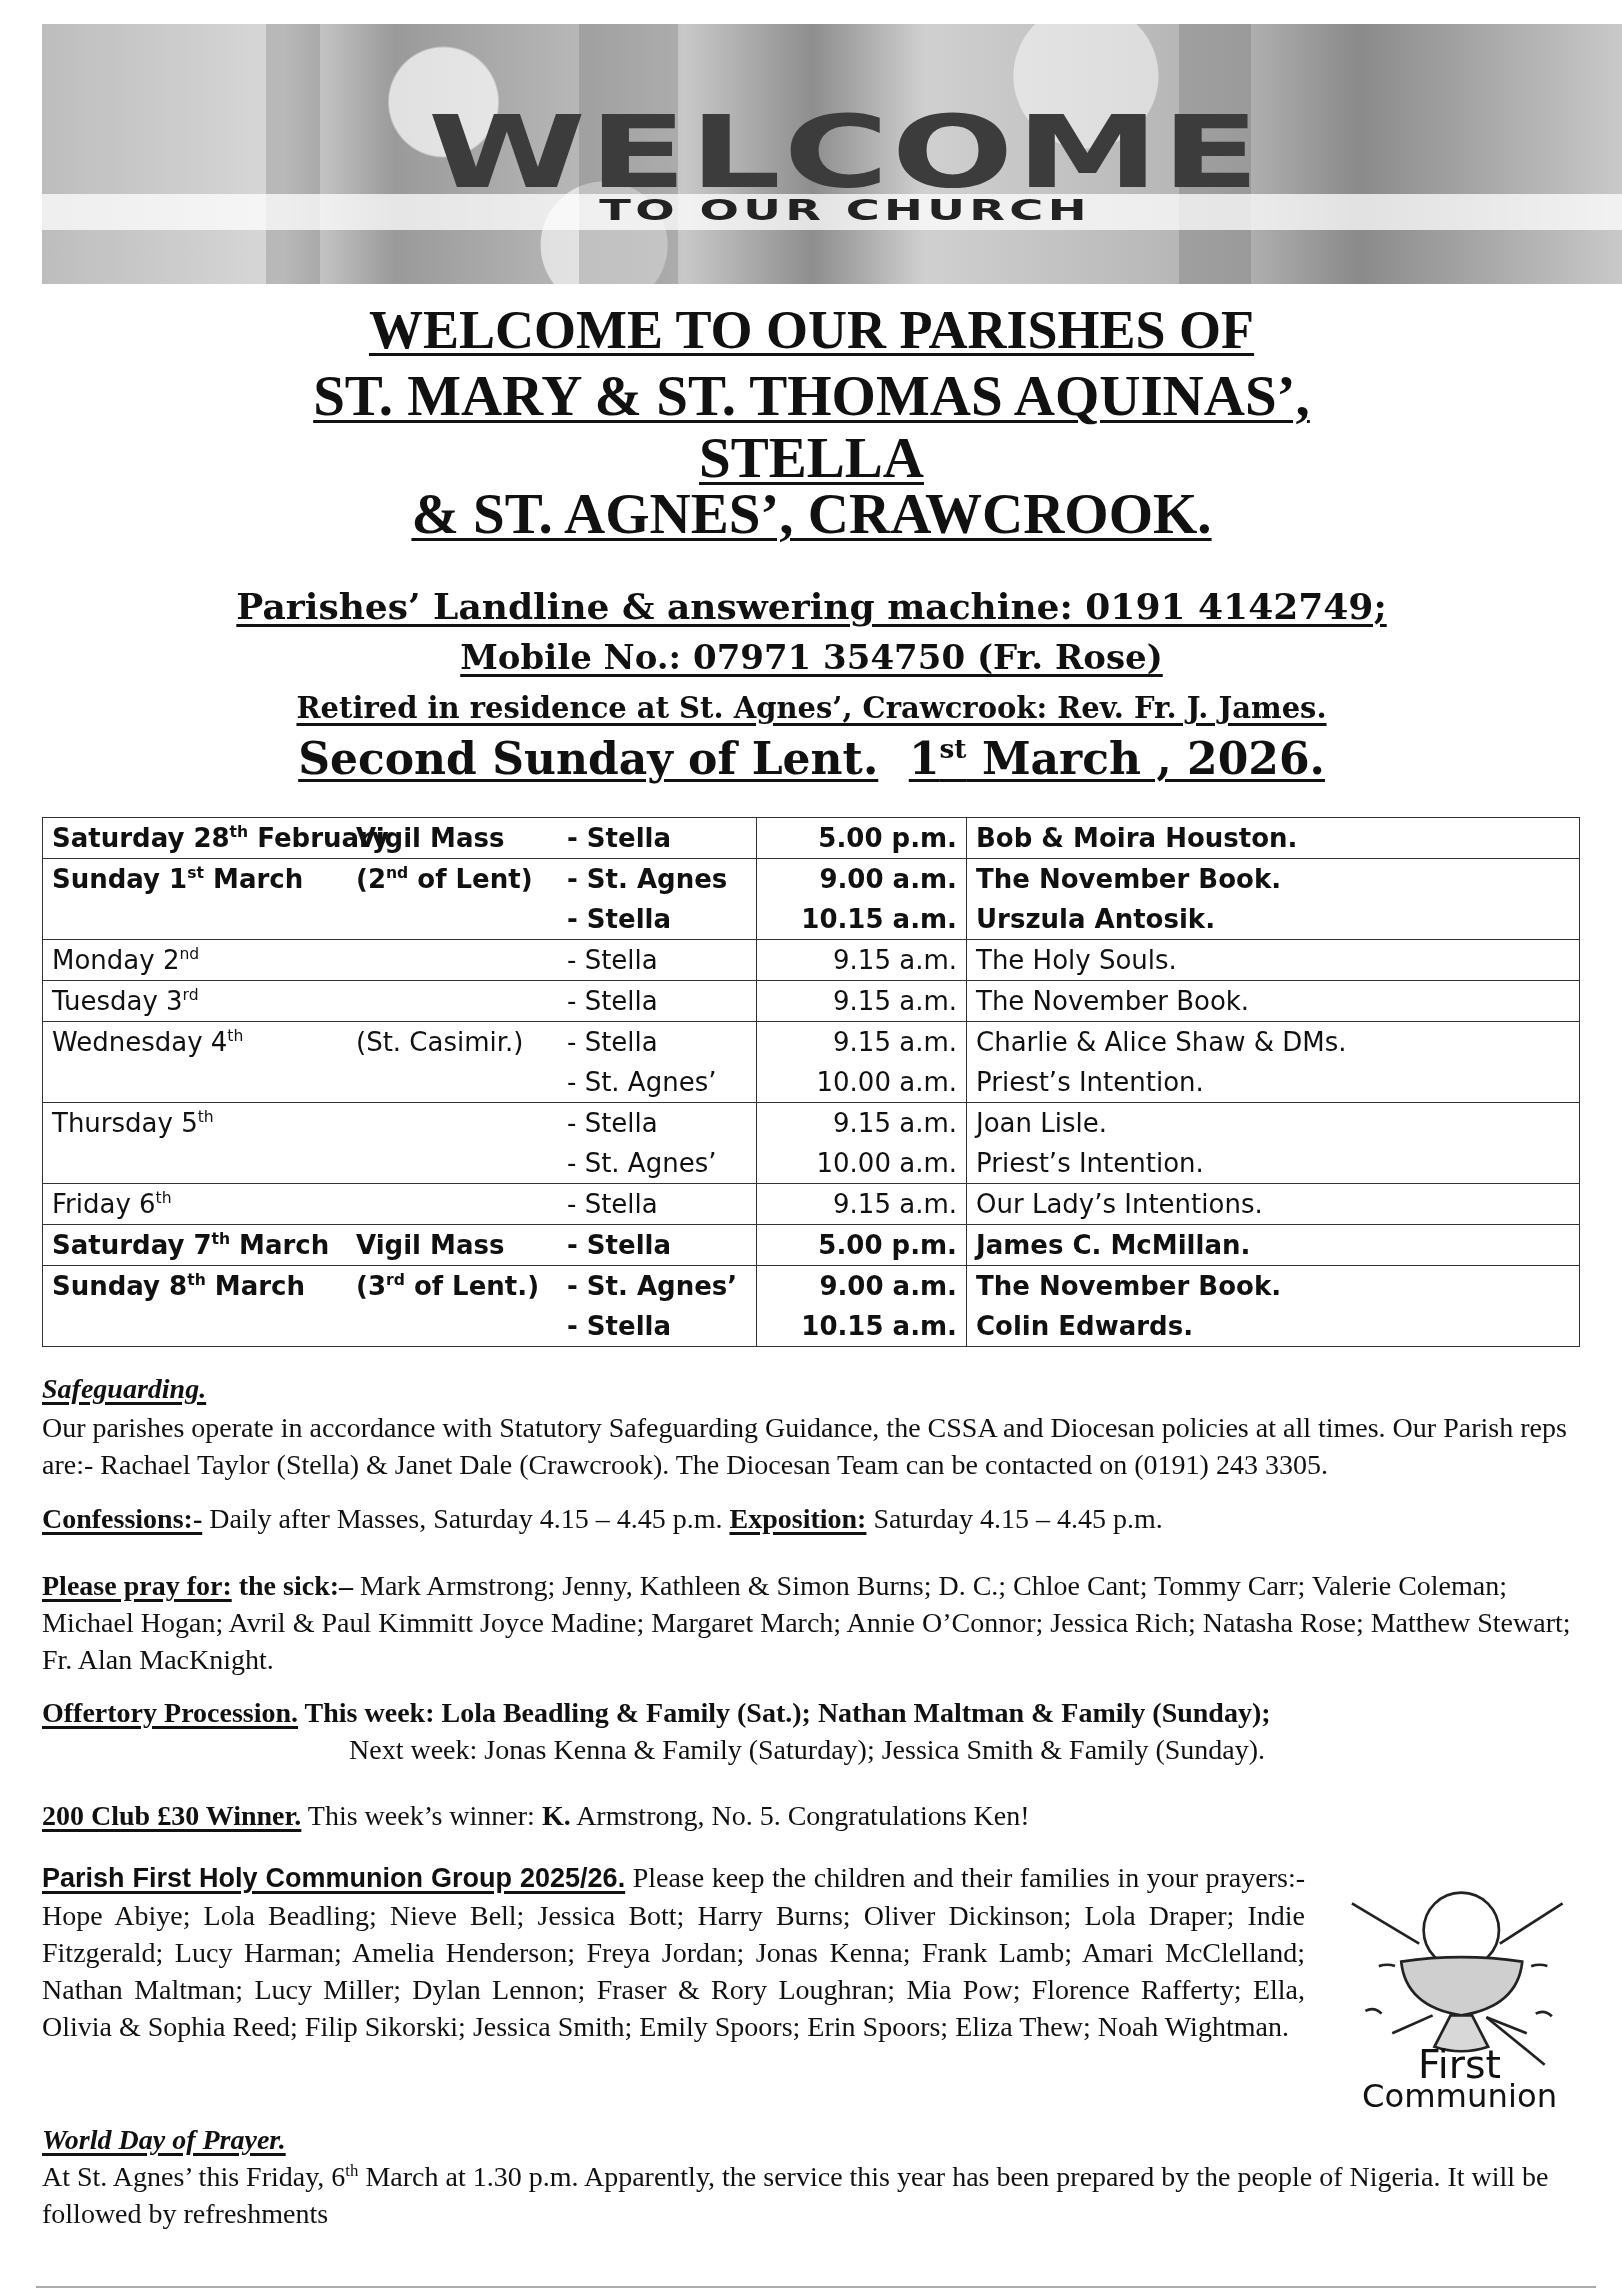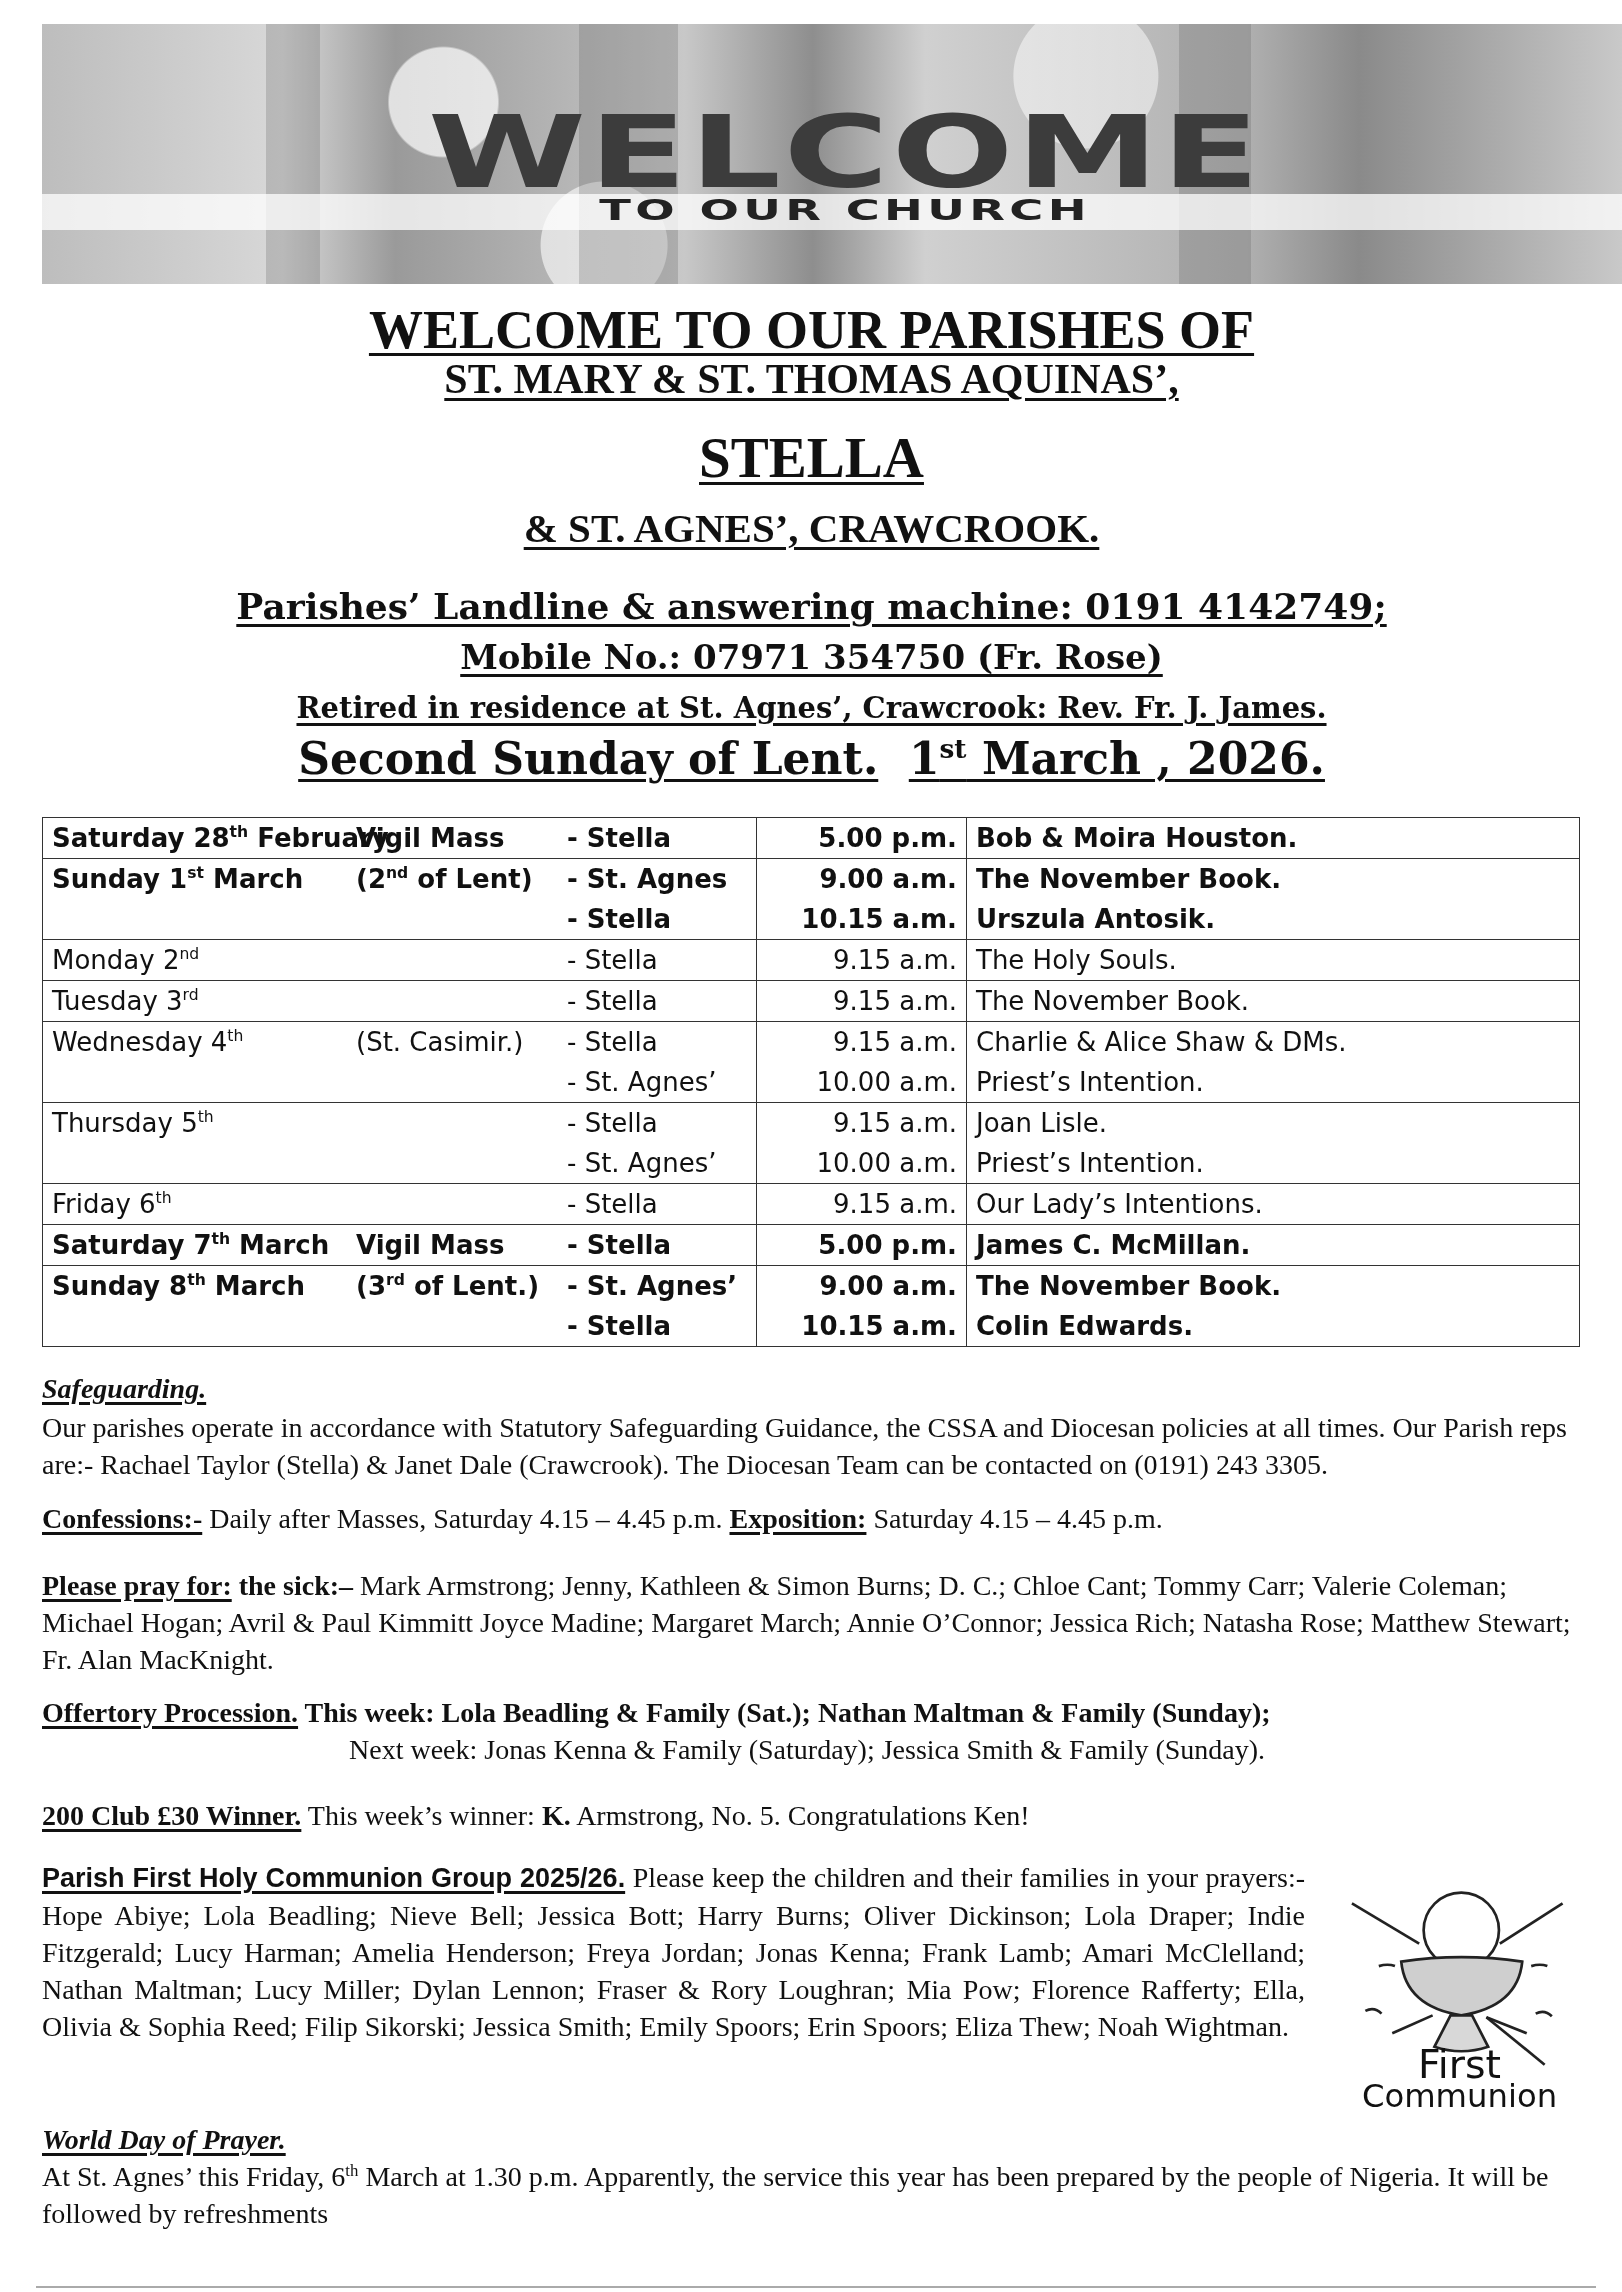--- a/index.html
+++ b/index.html
@@ -24,23 +24,23 @@
     position: absolute; left: 0; right: 0; top: 168px; text-align: center;
     font-family: "DejaVu Sans", sans-serif; font-weight: bold; font-size: 29px; letter-spacing: 2.7px;
     color: #222; line-height: 36px; transform: scaleX(1.6);
   }
   .hdr {
     position: absolute; left: 0; width: 1623px; text-align: center;
     font-family: "Liberation Serif", serif; font-weight: bold; color: #111;
   }
   .hdr span { text-decoration: underline; text-decoration-thickness: 2.7px; text-underline-offset: 5.4px; }
   .h1 { top: 301px; font-size: 54px; line-height: 59px; }
-  .h2 { top: 348px; font-size: 42px; line-height: 63px; }
+  .h2 { top: 364px; font-size: 57px; line-height: 63px; }
   .h3 { top: 426px; font-size: 57px; line-height: 63px; }
-  .h4 { top: 496px; font-size: 41px; line-height: 64px; }
+  .h4 { top: 482px; font-size: 57px; line-height: 64px; }
   .sub { position: absolute; left: 0; width: 1623px; text-align: center; font-family: "DejaVu Serif", serif; font-weight: bold; color: #111; }
   .sub span { text-decoration: underline; text-decoration-thickness: 2.7px; text-underline-offset: 4.5px; }
   .s1 { top: 584px; font-size: 36px; line-height: 45px; }
   .s2 { top: 636px; font-size: 34px; line-height: 43px; }
   .s3 { top: 690px; font-size: 29px; line-height: 36px; }
   .s4 { top: 734px; font-size: 44px; line-height: 50px; }
   .s4 sup, .tbl sup, .para sup { font-size: 0.6em; line-height: 0; }
 
   .tbl {
     position: absolute; left: 42px; top: 817px; width: 1538px;

